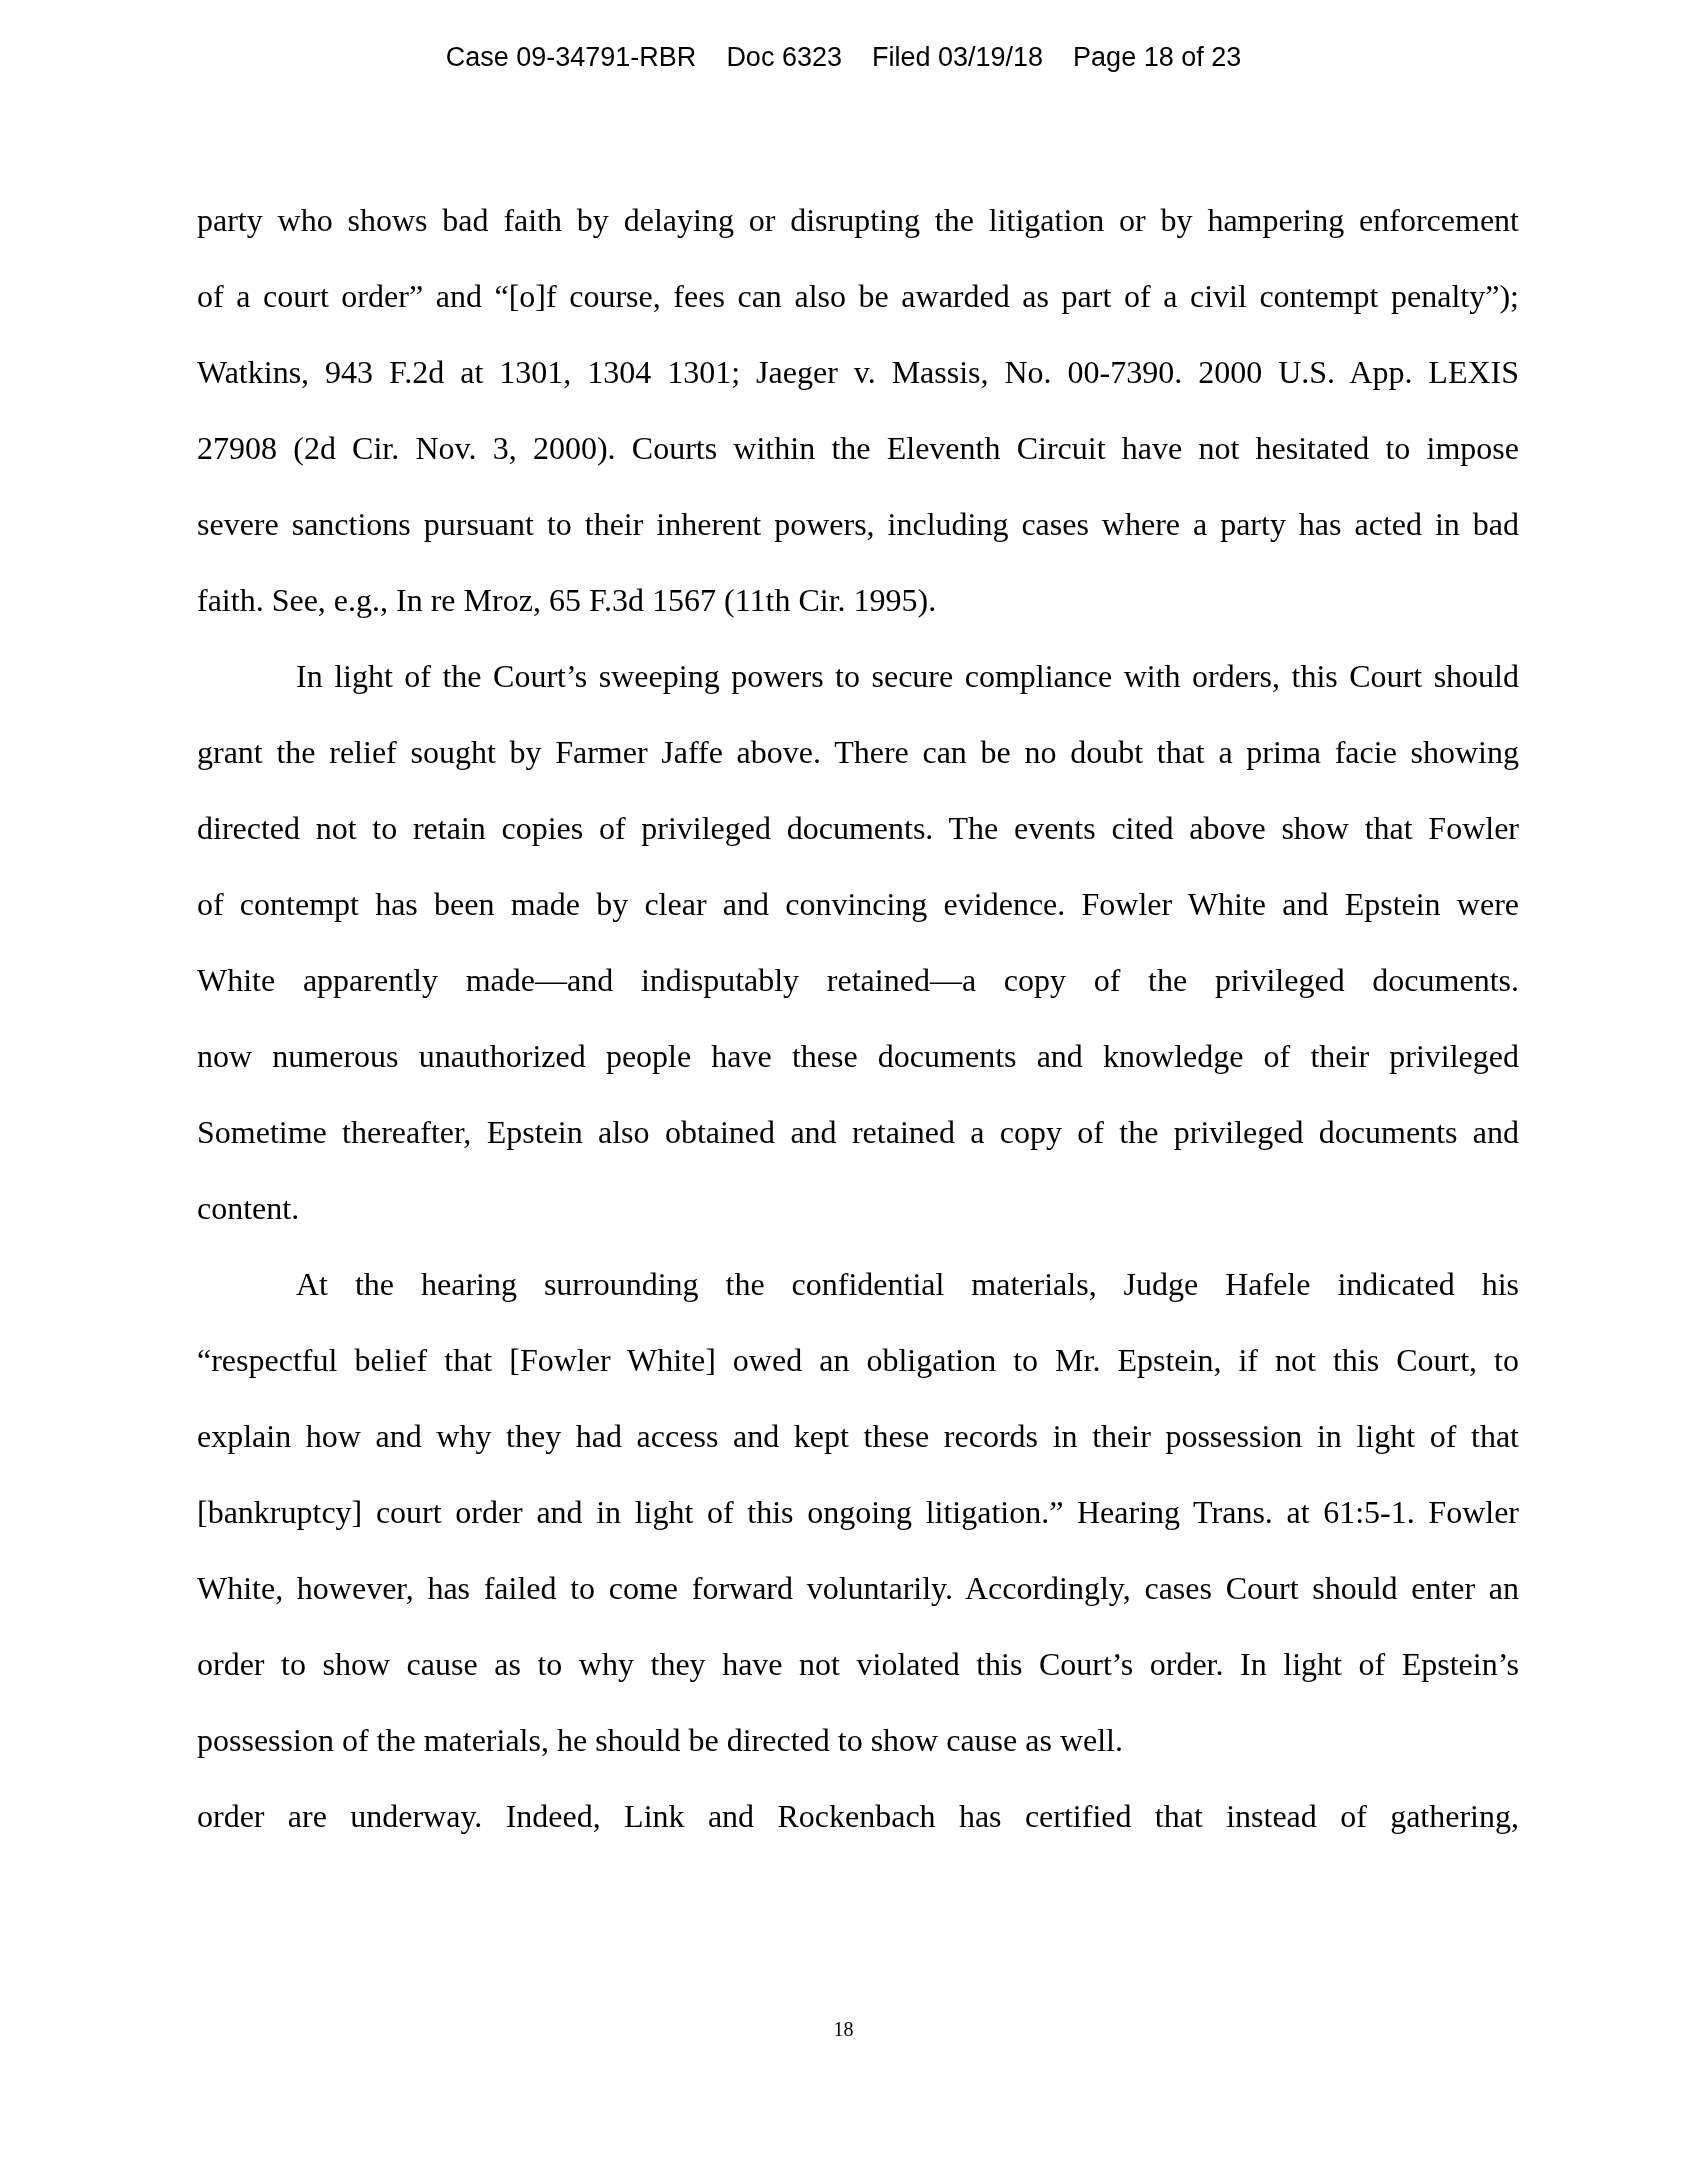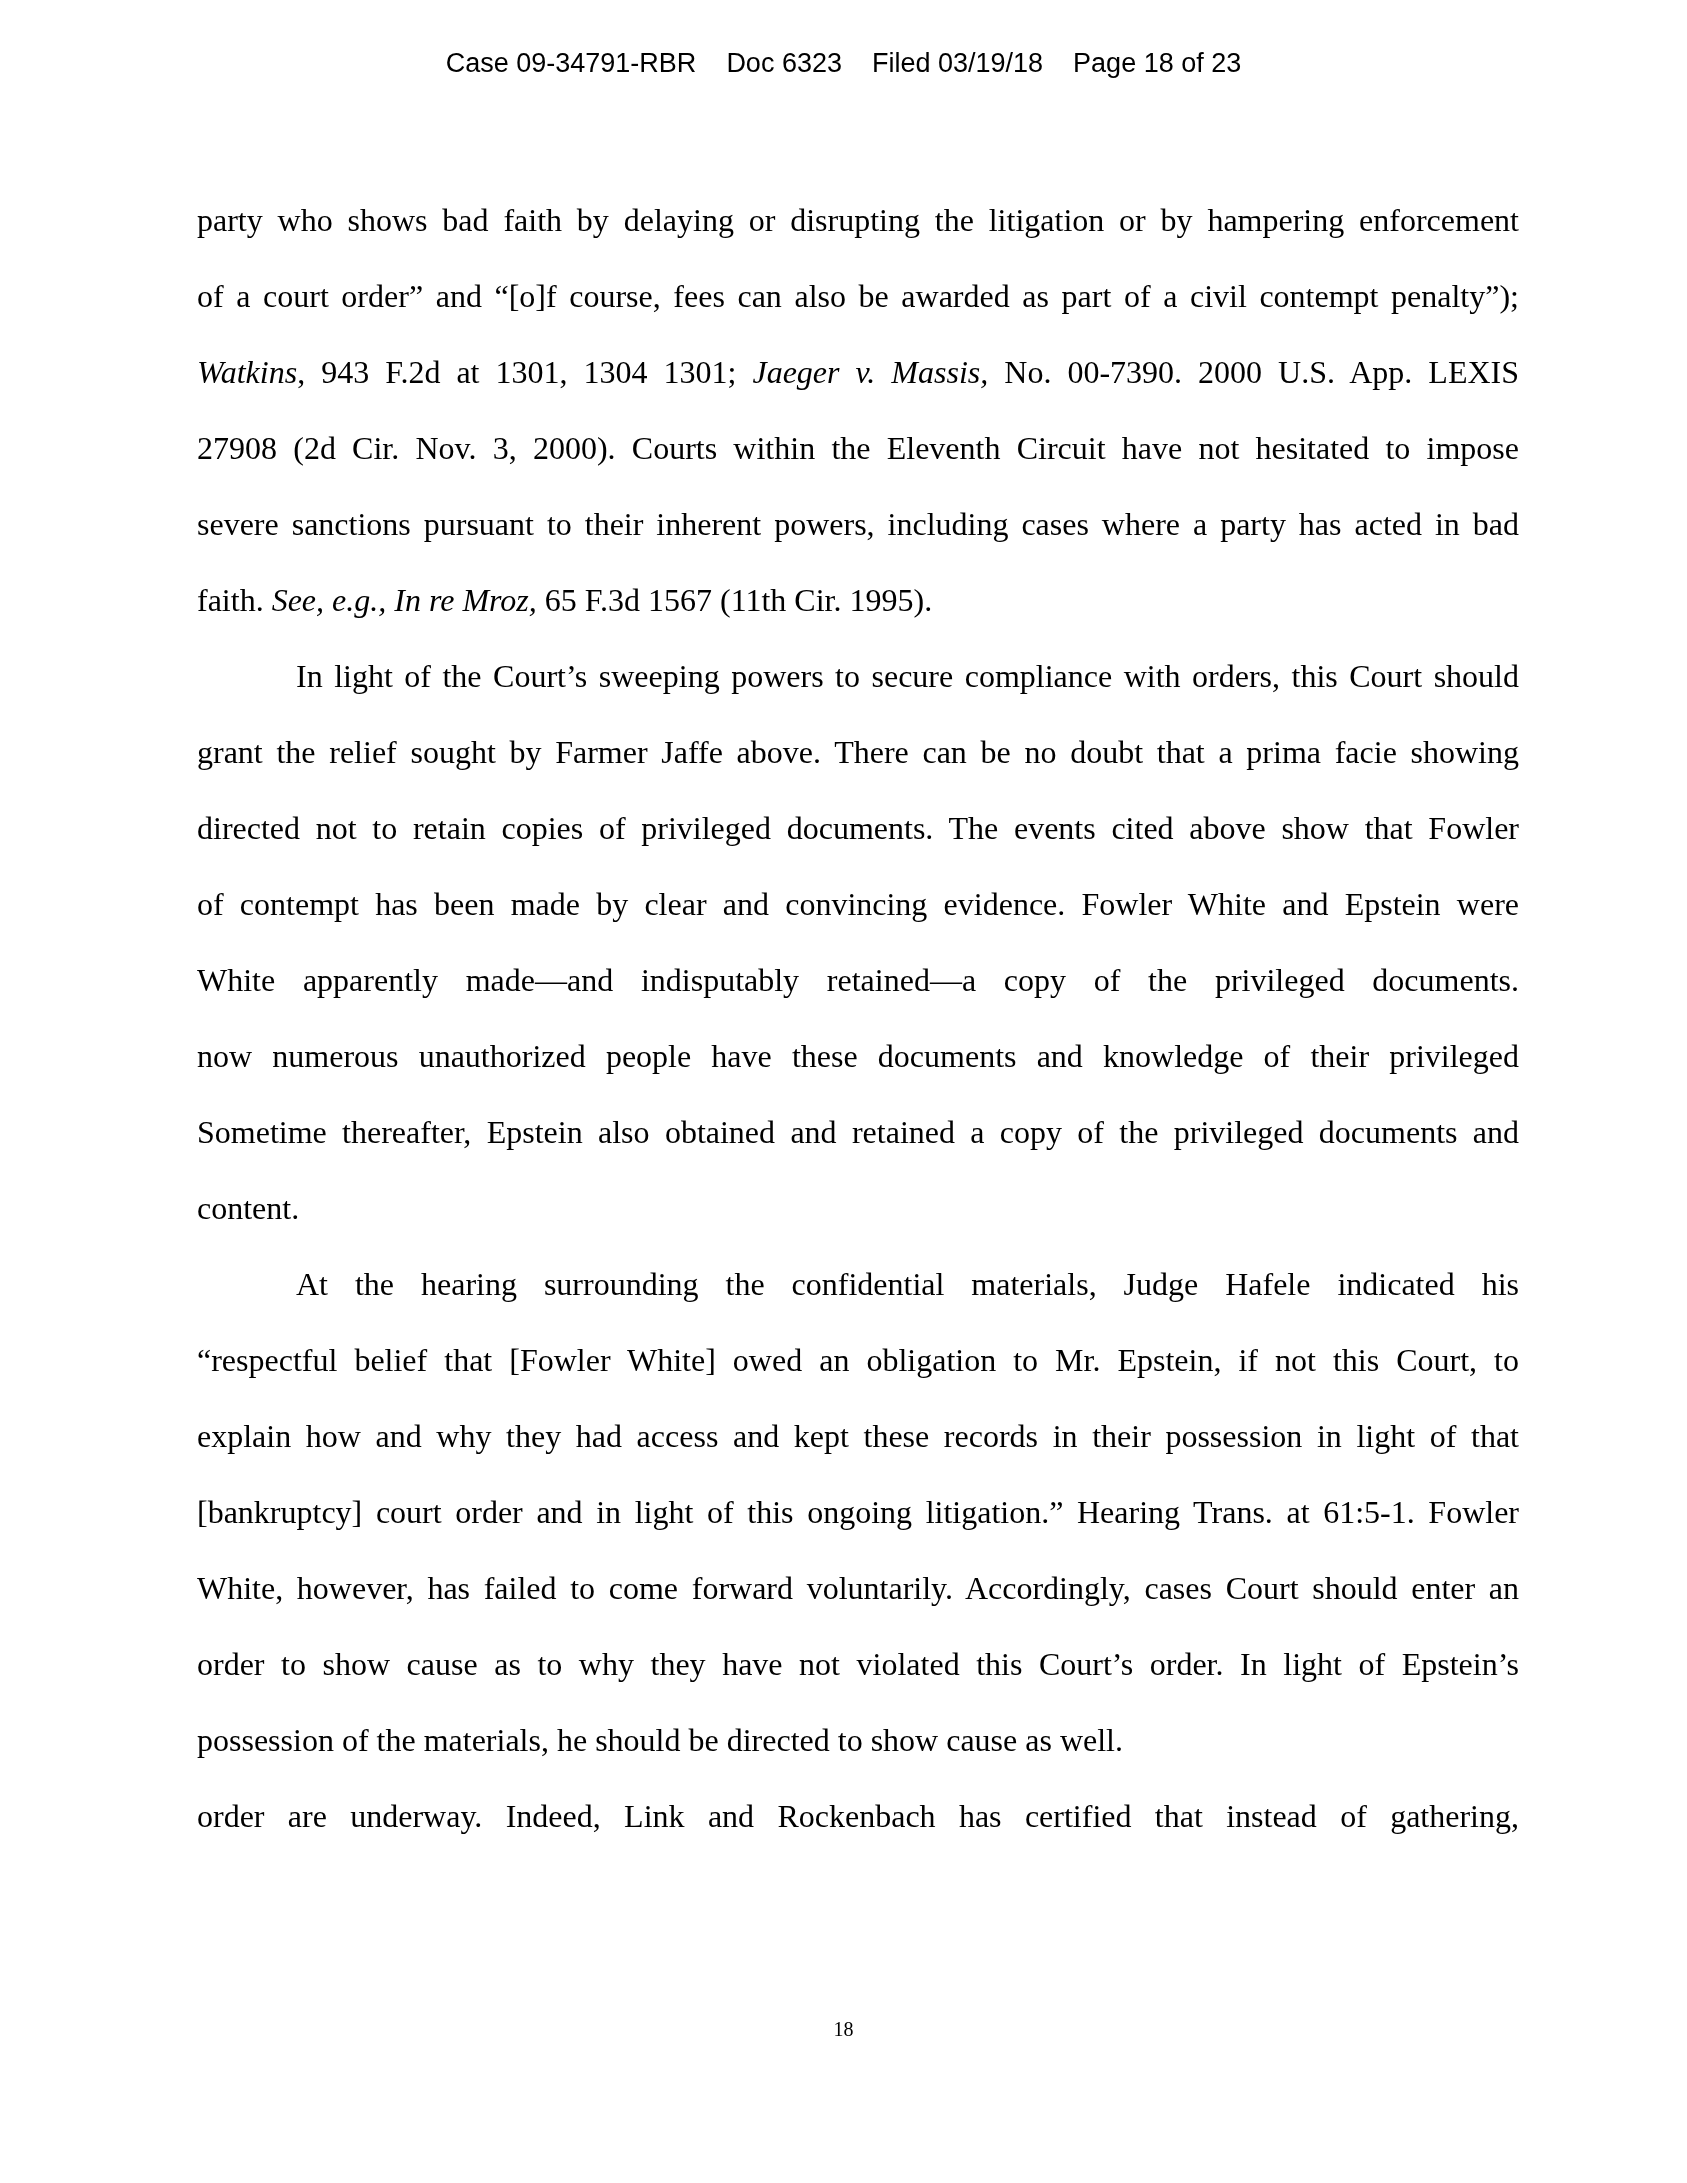--- a/index.html
+++ b/index.html
@@ -10,21 +10,21 @@
   .page {
     position: relative;
     width: 1687px;
     height: 2183px;
     background: #ffffff;
     color: #000000;
     overflow: hidden;
   }
   .stamp-header {
     position: absolute;
-    top: 47px;
+    top: 41px;
     left: 0;
     width: 1687px;
     display: flex;
     justify-content: center;
     gap: 30px;
     font-family: "Liberation Sans", sans-serif;
     font-size: 27px;
     line-height: 32px;
     white-space: nowrap;
   }
@@ -43,21 +43,20 @@
     height: 76px;
     overflow: visible;
   }
   .line.last {
     text-align-last: left;
   }
   .line.indent {
     text-indent: 99px;
   }
   .seg.it {
-    font-style: italic;
   }
   .page-footer {
     position: absolute;
     top: 1991px;
     left: 0;
     width: 1687px;
     text-align: center;
     font-family: "Liberation Serif", serif;
     font-size: 20px;
     line-height: 76px;

